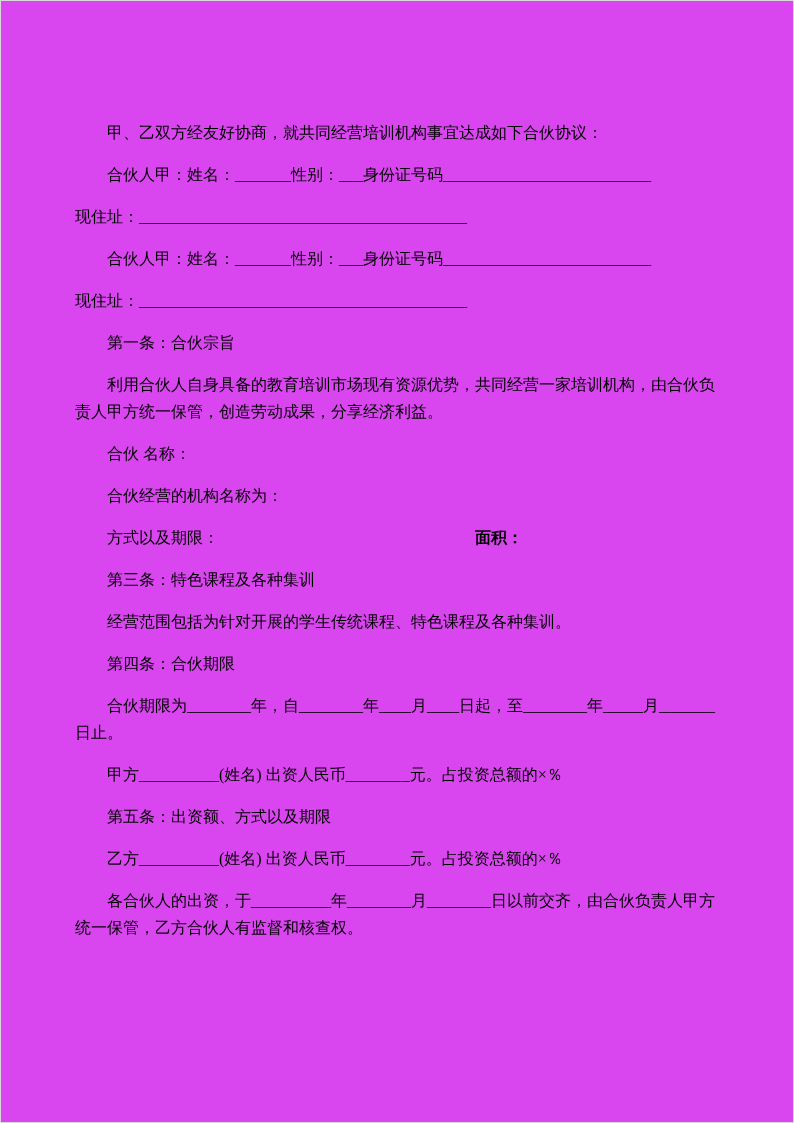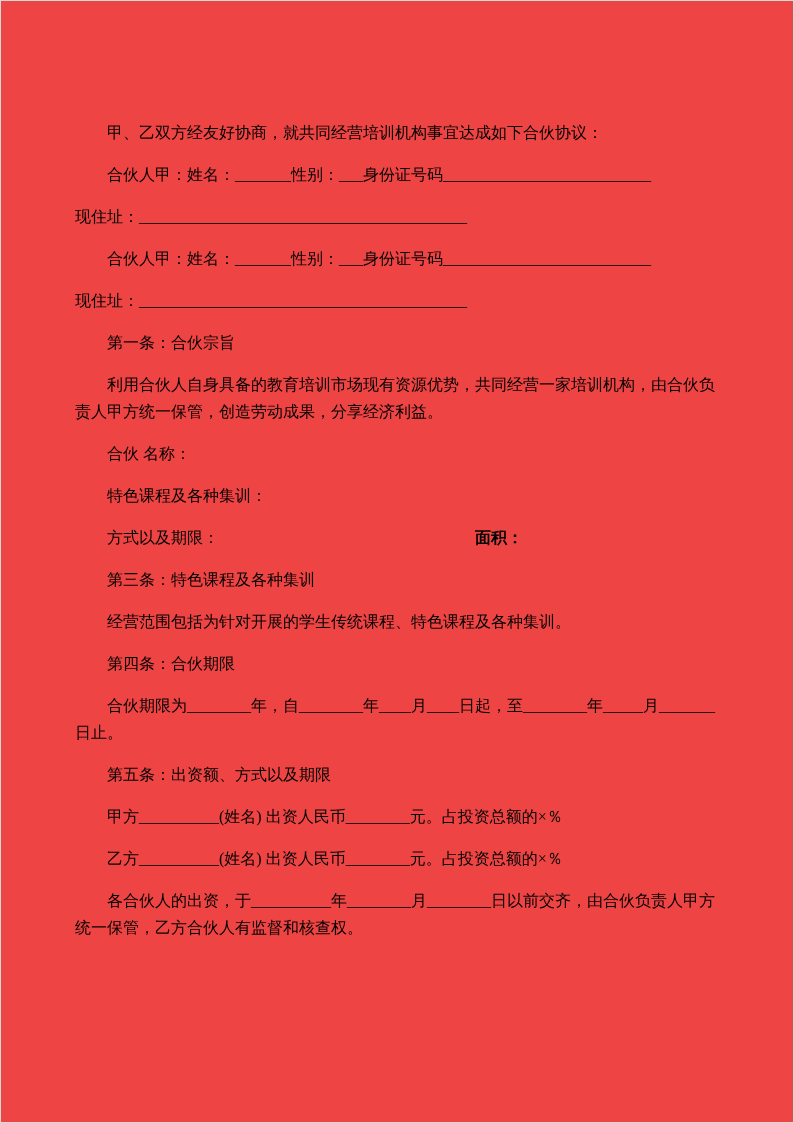--- a/index.html
+++ b/index.html
@@ -7,21 +7,21 @@
   body {
     width: 794px;
     height: 1123px;
     font-family: "Liberation Serif", "DejaVu Serif", serif;
     color: #000000;
   }
   .page {
     position: relative;
     width: 794px;
     height: 1123px;
-    background: #ef4444;
+    background: #d946ef;
     border: 1px solid #d9d9d9;
     padding: 118px 73px 0 74px;
     overflow: hidden;
   }
   .line {
     font-size: 16px;
     line-height: 27px;
     margin-bottom: 15px;
     word-break: break-all;
   }
@@ -38,28 +38,28 @@
   <p class="line indent">合伙人甲：姓名：_______性别：___身份证号码__________________________</p>
   <p class="line">现住址：_________________________________________</p>
 
   <p class="line indent">合伙人甲：姓名：_______性别：___身份证号码__________________________</p>
   <p class="line">现住址：_________________________________________</p>
 
   <p class="line indent">第一条：合伙宗旨</p>
   <p class="line indent">利用合伙人自身具备的教育培训市场现有资源优势，共同经营一家培训机构，由合伙负责人甲方统一保管，创造劳动成果，分享经济利益。</p>
 
   <p class="line indent">合伙 名称：</p>
-  <p class="line indent">特色课程及各种集训：</p>
+  <p class="line indent">合伙经营的机构名称为：</p>
 
   <p class="line indent"><span>方式以及期限：</span><span class="area-gap">面积：</span></p>
 
   <p class="line indent">第三条：特色课程及各种集训</p>
   <p class="line indent">经营范围包括为针对开展的学生传统课程、特色课程及各种集训。</p>
 
   <p class="line indent">第四条：合伙期限</p>
   <p class="line indent">合伙期限为________年，自________年____月____日起，至________年_____月_______日止。</p>
 
+  <p class="line indent">甲方__________(姓名) 出资人民币________元。占投资总额的×％</p>
   <p class="line indent">第五条：出资额、方式以及期限</p>
-  <p class="line indent">甲方__________(姓名) 出资人民币________元。占投资总额的×％</p>
   <p class="line indent">乙方__________(姓名) 出资人民币________元。占投资总额的×％</p>
   <p class="line indent">各合伙人的出资，于__________年________月________日以前交齐，由合伙负责人甲方统一保管，乙方合伙人有监督和核查权。</p>
 
 </div>
 
 </body></html>

